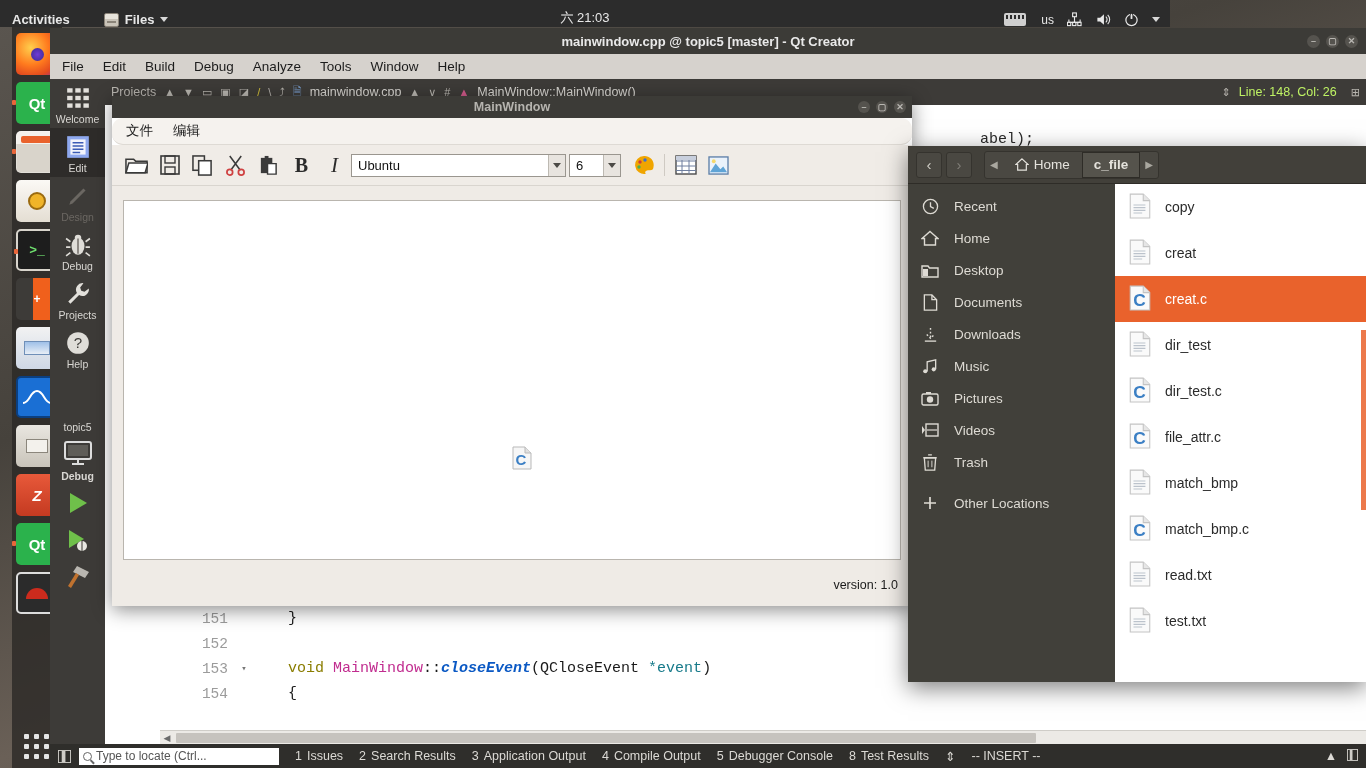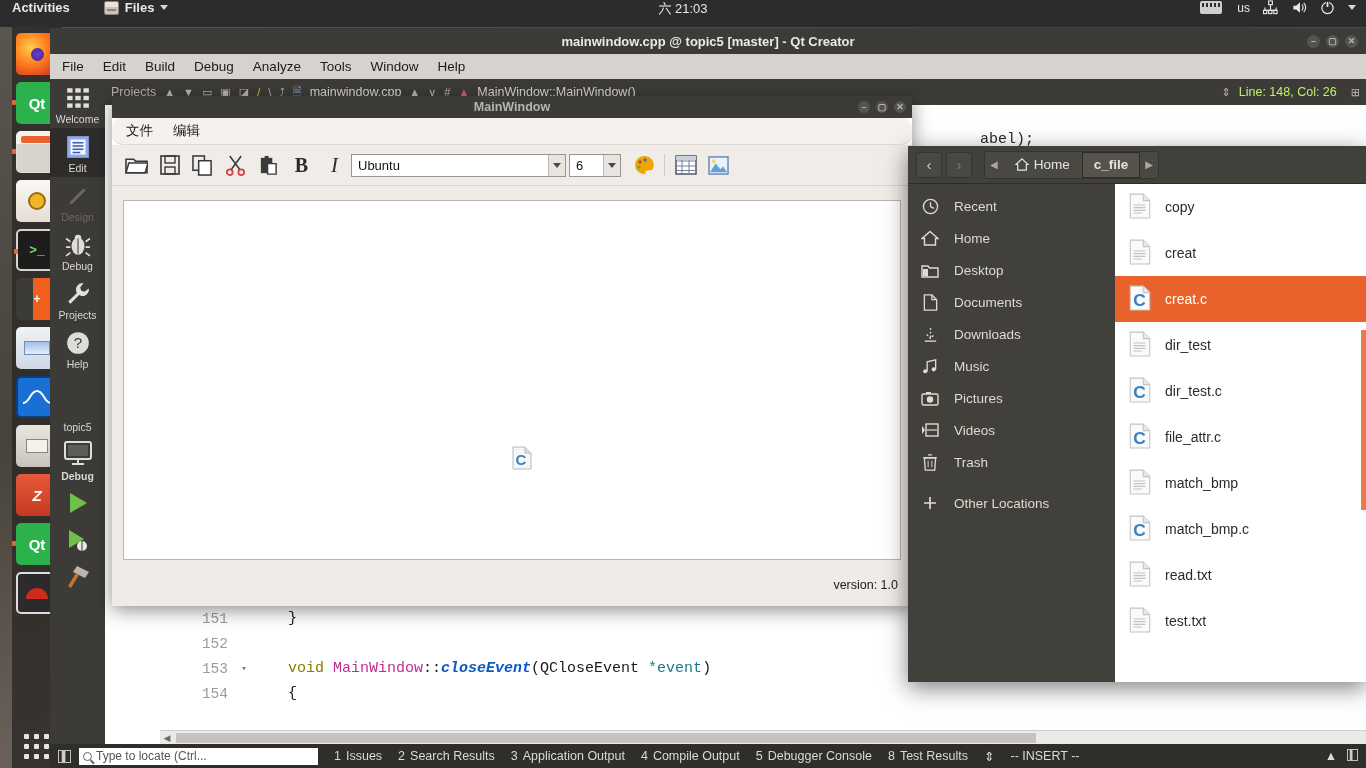--- a/index.html
+++ b/index.html
@@ -7,23 +7,23 @@
   body {
     width:1366px; height:768px; overflow:hidden; position:relative;
     font-family:"Liberation Sans", sans-serif; font-size:13px;
     background:#4a4a45;
   }
   
   #desktop { position:absolute; inset:0;
     background:linear-gradient(160deg,#5b5650 0%,#46423c 35%,#6a6057 60%,#3a3733 100%); }
 
   
-  #topbar { position:absolute; left:0; top:0; width:1366px; height:27px;
+  #topbar { position:absolute; left:0; top:0; width:1170px; height:27px;
     background:#2c2c2c; color:#e8e8e8; font-size:13px;
-    display:flex; align-items:flex-start; }
+    display:flex; align-items:flex-end; }
   #topbar .act { font-weight:bold; margin-left:12px; }
   #topbar .files { margin-left:34px; display:flex; align-items:center; gap:6px; font-weight:bold;}
   .tb-icon { width:15px; height:14px; display:inline-block; border-radius:2px;
     background:linear-gradient(#e8e4dc 0 40%,#c9c3b8 40% 100%); border:1px solid #8a8378; position:relative;}
   .tb-icon:after{content:"";position:absolute;left:2px;top:7px;width:9px;height:2px;background:#8a8378;}
   .caret { width:0;height:0;border-left:4px solid transparent;border-right:4px solid transparent;border-top:5px solid #d8d8d8;display:inline-block;}
   #clock { position:absolute; left:0; right:0; text-align:center; font-size:13px; }
   #tray { position:absolute; right:10px; display:flex; align-items:center; gap:13px; }
   .kbd { width:22px;height:13px;background:#cfcfcf;border-radius:2px;display:inline-block;position:relative;}
   .kbd:before{content:"";position:absolute;left:2px;top:2px;width:18px;height:4px;
@@ -88,21 +88,21 @@
 
   #hscroll { position:absolute; left:55px; right:0; bottom:24px; height:14px; background:#eceae6;
      border-top:1px solid #cfcdc8; display:flex; align-items:center;}
   .hsarrow{ width:14px; text-align:center; color:#6b6b6b; font-size:9px;}
   .hsbar{ height:10px; background:#c6c3be; flex:0 0 860px; margin-left:2px; border-radius:1px;}
 
   
   #statusbar { position:absolute; left:50px; bottom:0; width:1316px; height:24px;
     background:#2f2e2b; color:#dcdad5; font-size:12.5px; display:flex; align-items:center; gap:0; }
   #statusbar .sb-btn { padding:0 8px; display:flex; align-items:center; gap:5px; }
-  #locate { width:239px; height:17px; background:#fff; color:#555; font-size:12px;
+  #locate { width:200px; height:17px; background:#fff; color:#555; font-size:12px;
      display:flex; align-items:center; gap:4px; padding-left:4px; margin-right:8px;}
   .mag { width:9px;height:9px;border:1.5px solid #666;border-radius:50%; position:relative;display:inline-block;}
   .mag:after{content:"";position:absolute;right:-4px;bottom:-3px;width:5px;height:1.5px;background:#666;transform:rotate(45deg);}
   .sbnum { color:#dcdad5; }
   #statusbar .right { margin-left:auto; display:flex; align-items:center; gap:10px; padding-right:8px;}
 
   
   #mainwindow { position:absolute; left:112px; top:96px; width:800px; height:510px;
     box-shadow:0 4px 18px rgba(0,0,0,.45); }
   #mw-title { height:22px; background:#3c3b37; color:#b6b4af; font-size:12.5px;

